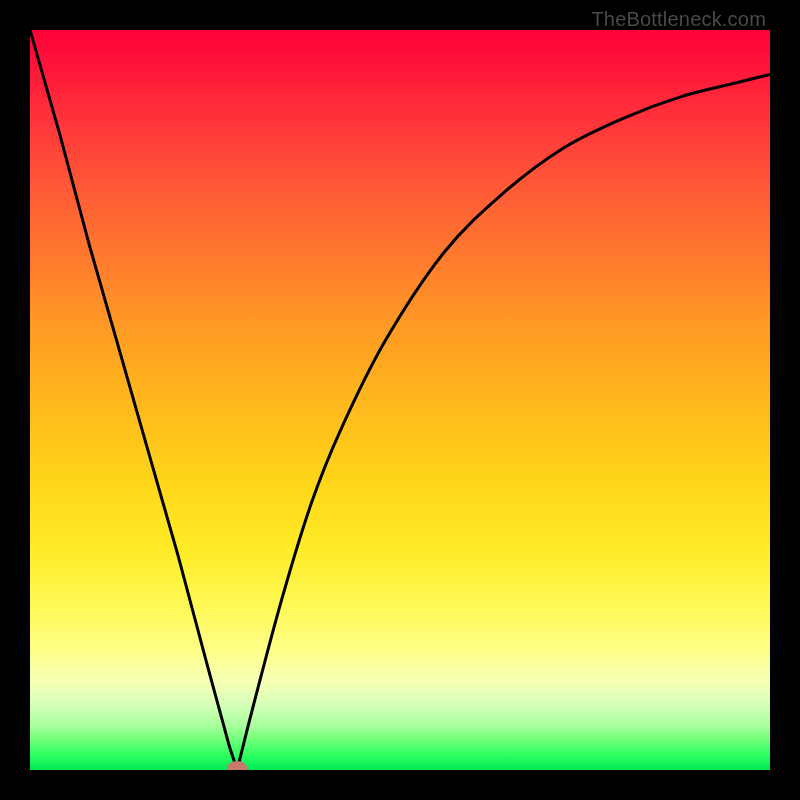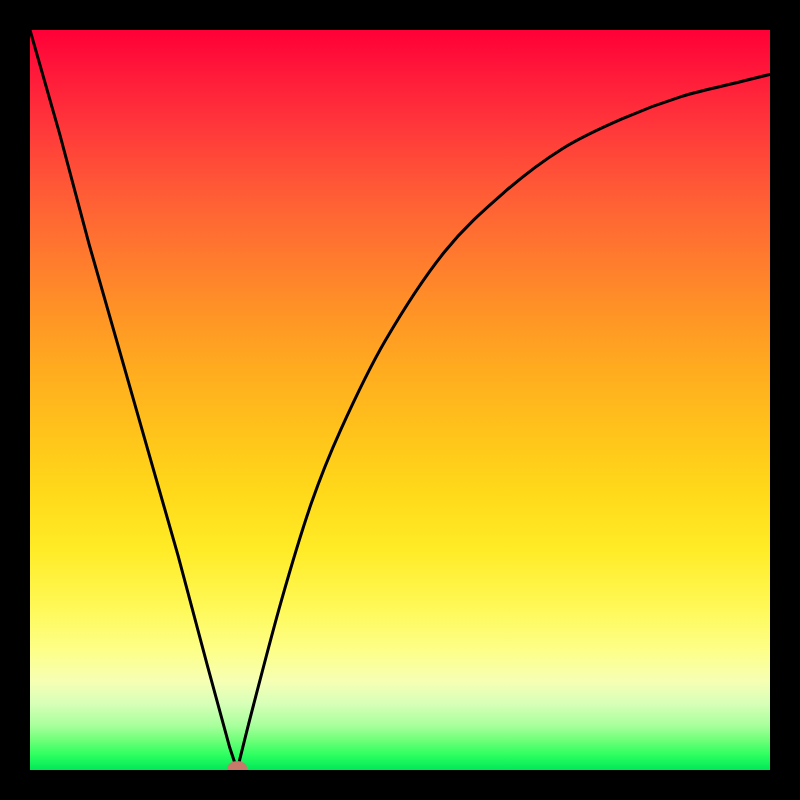--- a/index.html
+++ b/index.html
@@ -70,13 +70,14 @@
 <body>
 
 <div class="frame">
   <div class="plot-area">
     <div class="gradient-bg"></div>
     <svg class="curve-svg" viewBox="0 0 740 740" preserveAspectRatio="none">
       <path id="curve-path" fill="none" stroke="#000000" stroke-width="3" stroke-linecap="round" stroke-linejoin="round" d="M 0 0 L 29.6 103.60000000000002 L 59.2 214.60000000000002 L 88.8 318.20000000000005 L 118.4 421.8 L 148 525.4 L 177.6 636.4 L 199.8 717.8 L 207.20000000000002 740 C 209.66666666666669 730.1333333333333 214.6 709.1666666666666 222 680.8 C 229.4 652.4333333333333 241.73333333333335 604.3333333333333 251.60000000000002 569.8 C 261.4666666666667 535.2666666666667 271.3333333333333 501.9666666666667 281.2 473.6 C 291.06666666666666 445.23333333333335 298.4666666666667 426.7333333333333 310.8 399.59999999999997 C 323.1333333333333 372.46666666666664 337.93333333333334 340.4 355.2 310.8 C 372.46666666666664 281.20000000000005 394.6666666666667 246.66666666666669 414.40000000000003 222 C 434.1333333333334 197.33333333333331 453.8666666666667 180.06666666666663 473.6 162.79999999999995 C 493.33333333333337 145.53333333333327 513.0666666666666 130.73333333333332 532.8 118.39999999999998 C 552.5333333333333 106.06666666666665 572.2666666666667 97.43333333333328 592 88.79999999999995 C 611.7333333333333 80.16666666666663 631.4666666666667 72.7666666666667 651.2 66.60000000000002 C 670.9333333333334 60.43333333333336 695.6 55.49999999999994 710.4 51.799999999999955 C 725.1999999999999 48.099999999999966 735.0666666666666 45.633333333333404 740 44.40000000000009"></path>
       <ellipse id="marker-dot" rx="10" ry="7" cx="207.20000000000002" cy="738" fill="#c77a6a"></ellipse>
     </svg>
   </div>
+  <div class="attribution">TheBottleneck.com</div>
 </div>
 
 </body></html>

